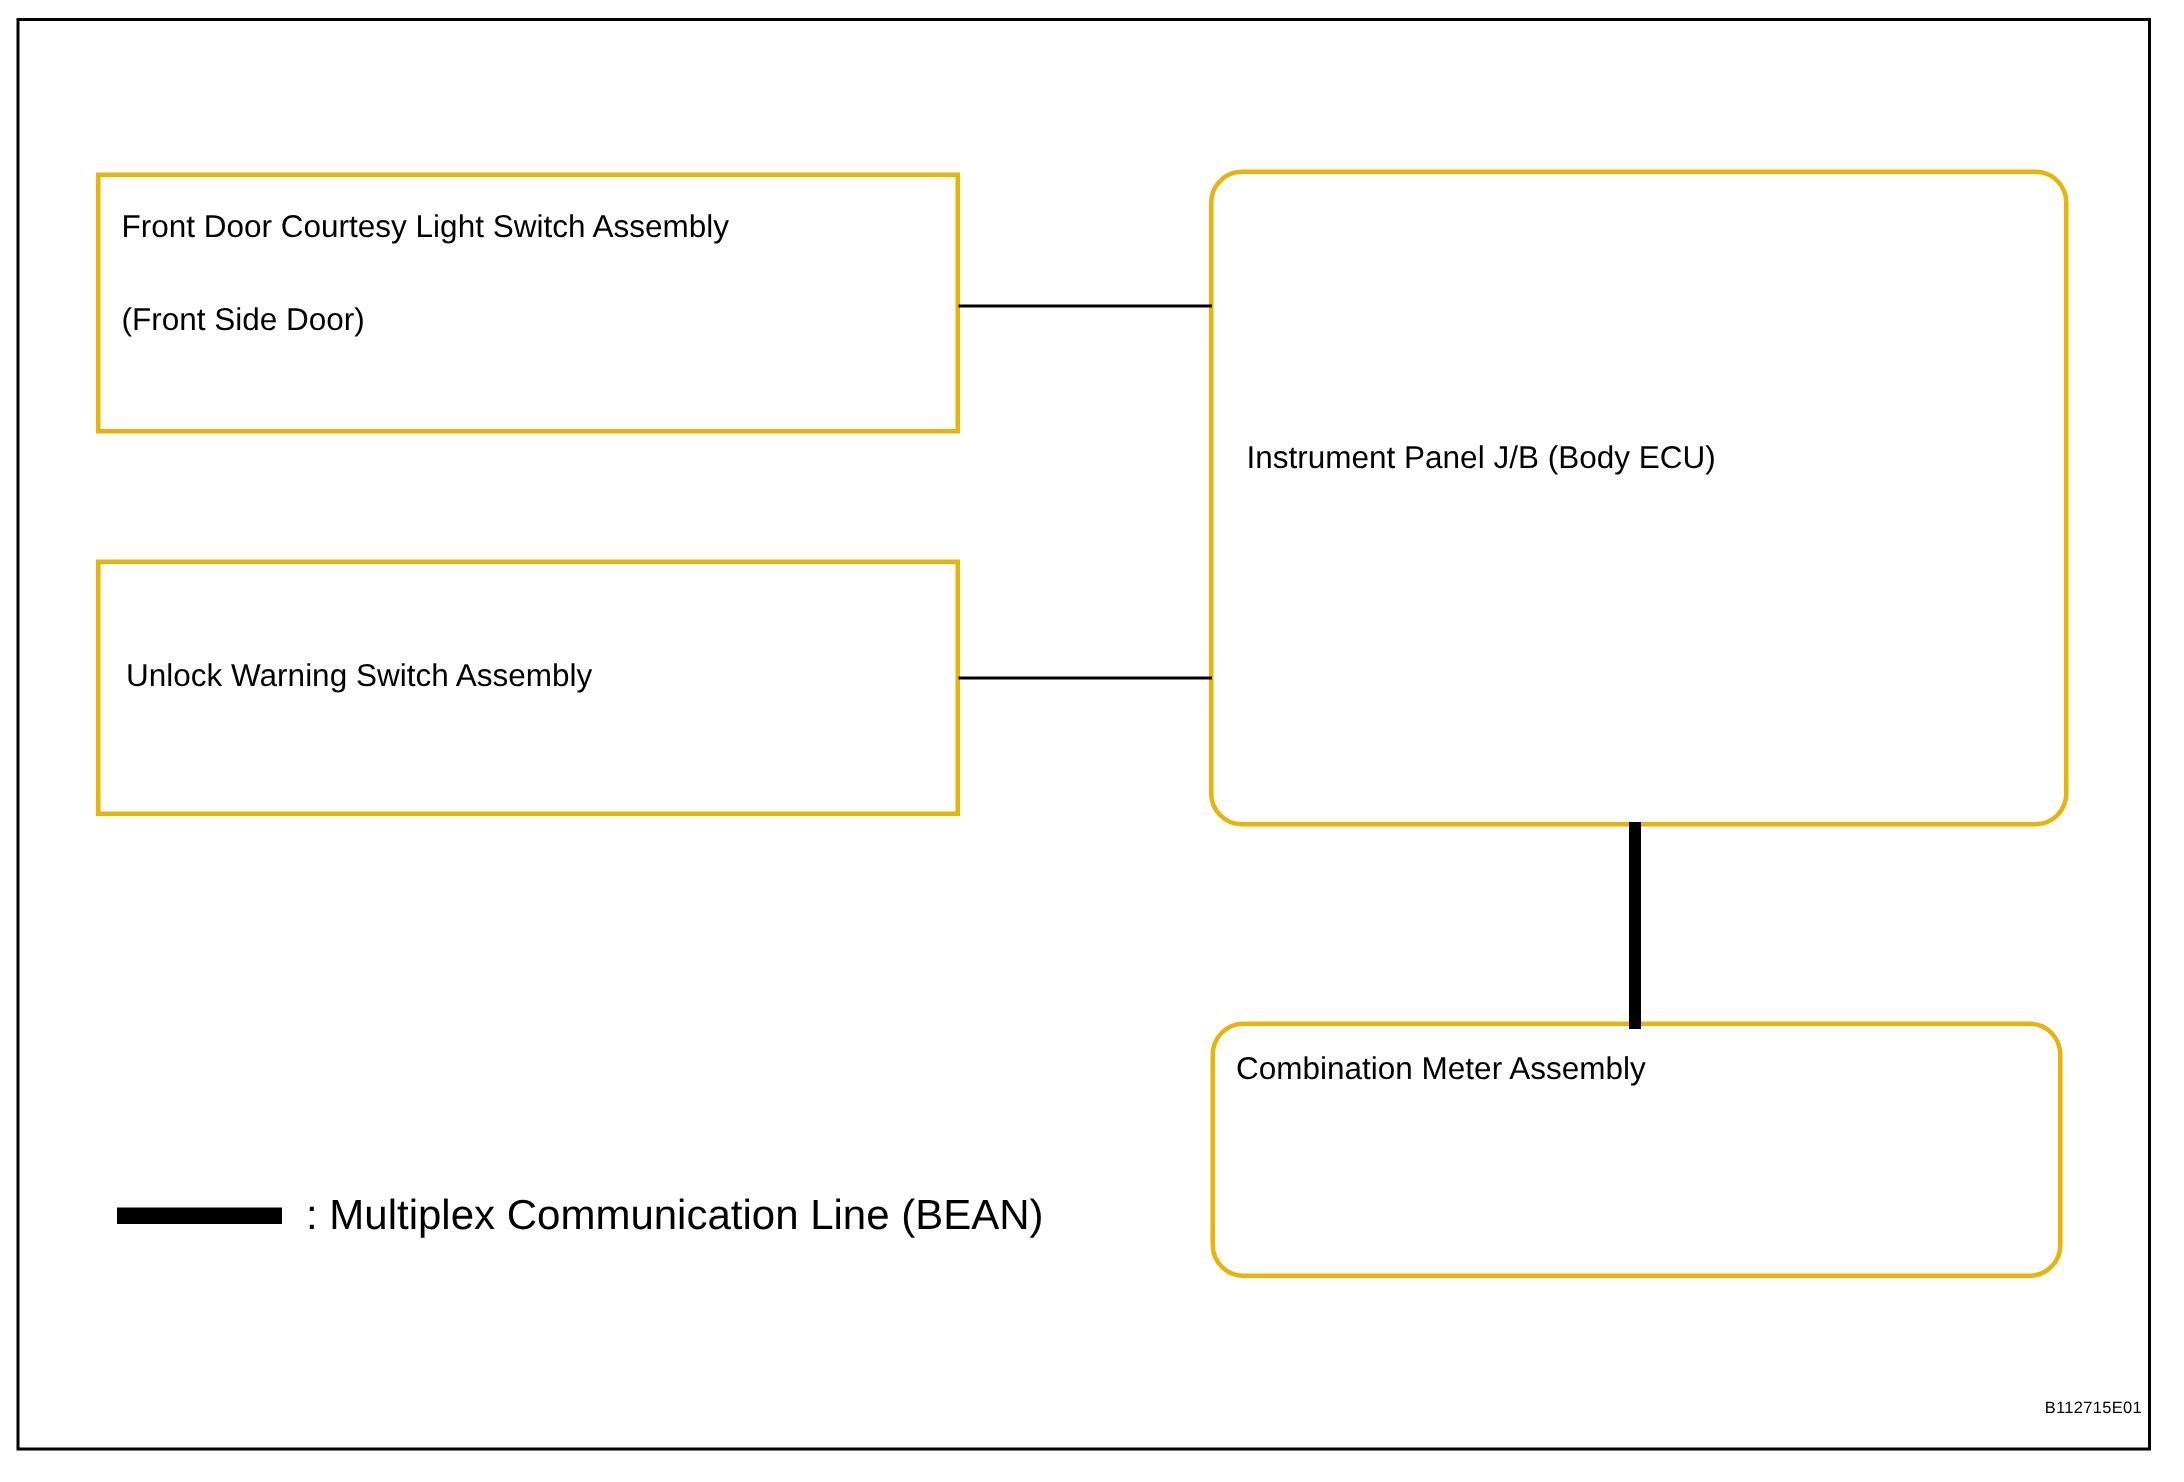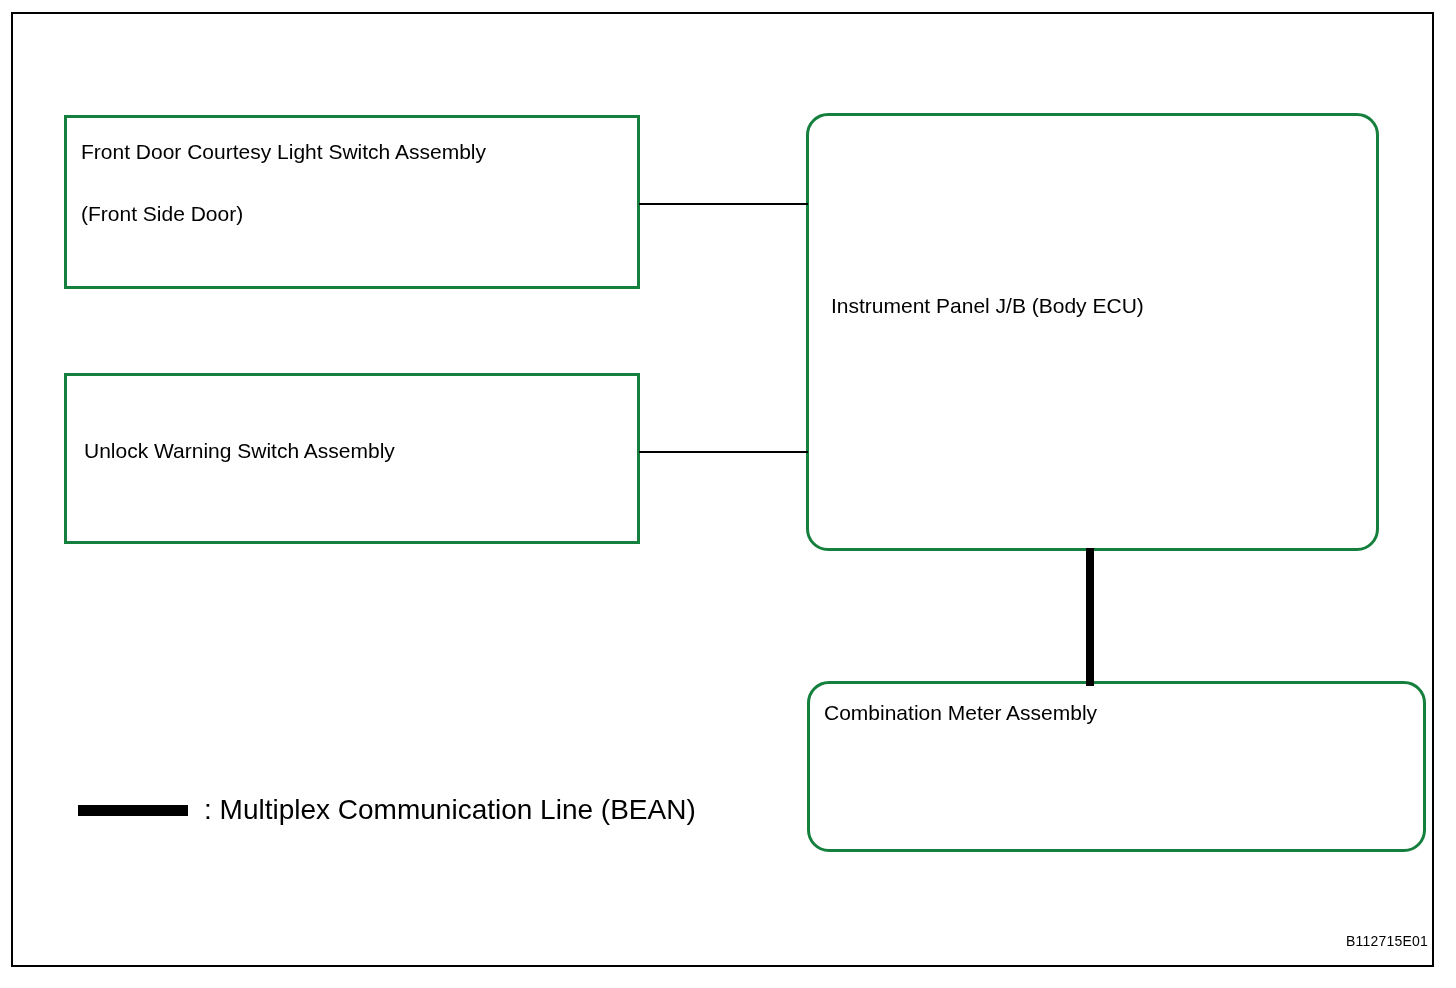--- a/index.html
+++ b/index.html
@@ -26,21 +26,21 @@
     height: 955px;
     border: 2px solid #000000;
     box-sizing: border-box;
   }
 
   
   .node {
     position: absolute;
     box-sizing: border-box;
     background: #ffffff;
-    border: 3px solid #15803d;
+    border: 3px solid #eab308;
   }
   .node.rounded {
     border-radius: 22px;
     padding-left: 28px;
   }
   .node .node-text {
     position: absolute;
     left: 14px;
     font-size: 21px;
     line-height: 24px;
@@ -73,21 +73,21 @@
     top: 113px;
     width: 573px;
     height: 438px;
   }
   #node-instrument-panel .line1 { top: 178px; left: 22px; }
 
   
   #node-combination-meter {
     left: 807px;
     top: 681px;
-    width: 619px;
+    width: 568px;
     height: 171px;
   }
   #node-combination-meter .line1 { top: 17px; }
   #node-combination-meter .line2 { top: 75px; }
 
   
   .connector-thin {
     position: absolute;
     background: #000000;
     height: 2px;
@@ -126,21 +126,21 @@
     line-height: 24px;
     color: #000000;
     white-space: nowrap;
   }
 
   
   #reference-code {
     position: absolute;
     right: 28px;
     top: 933px;
-    font-size: 14px;
+    font-size: 11px;
     letter-spacing: 0.2px;
     color: #000000;
     font-family: "Liberation Sans", sans-serif;
     white-space: nowrap;
   }
 </style>
 </head>
 <body>
 
 <div id="canvas">

